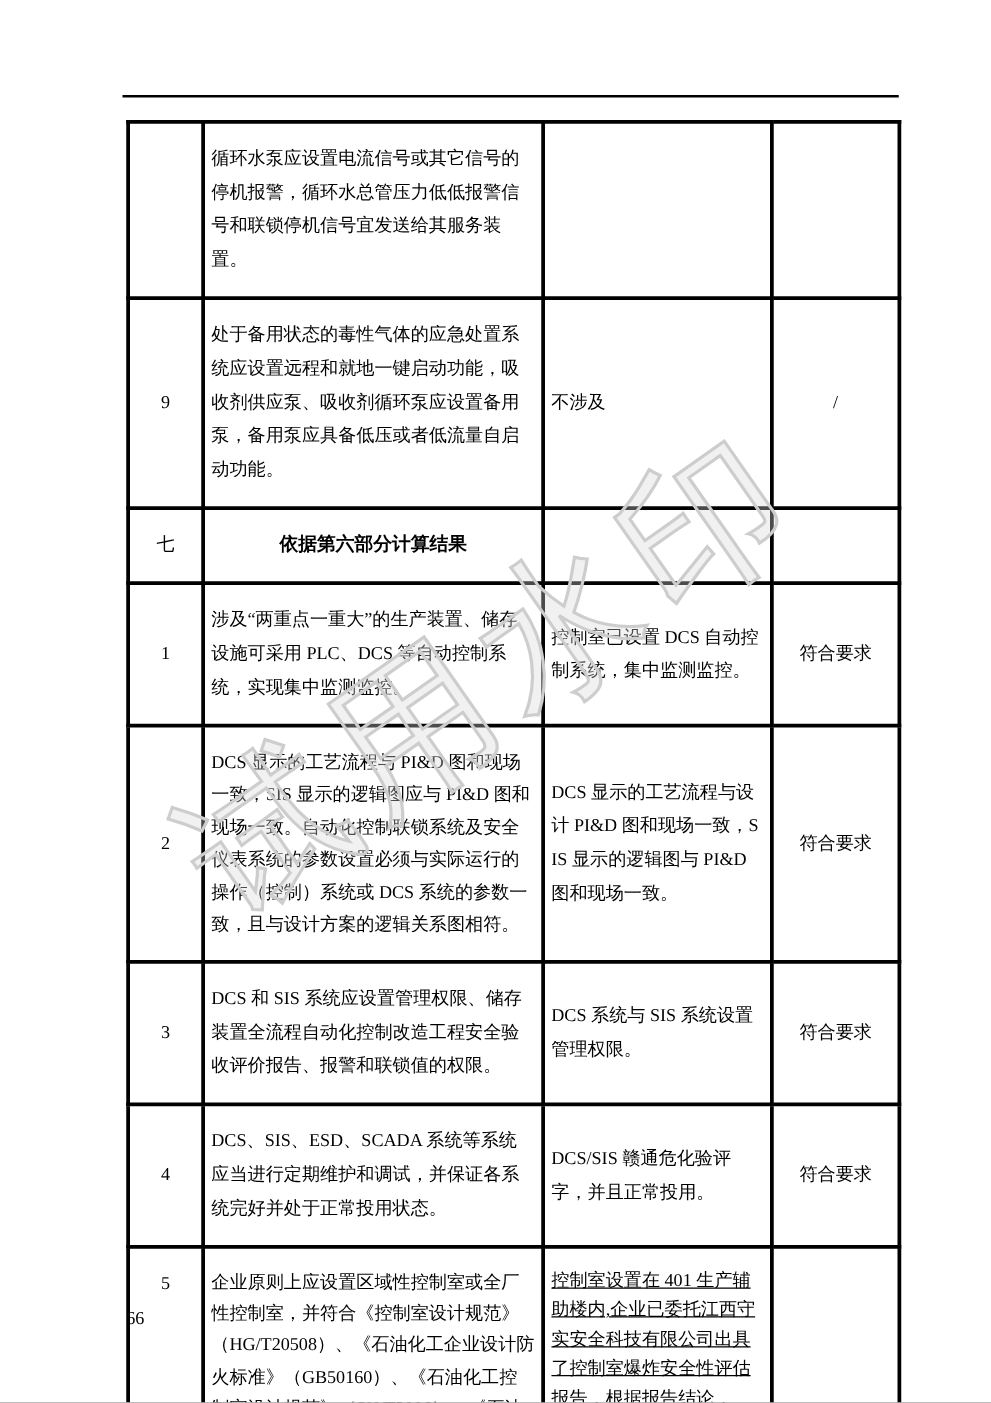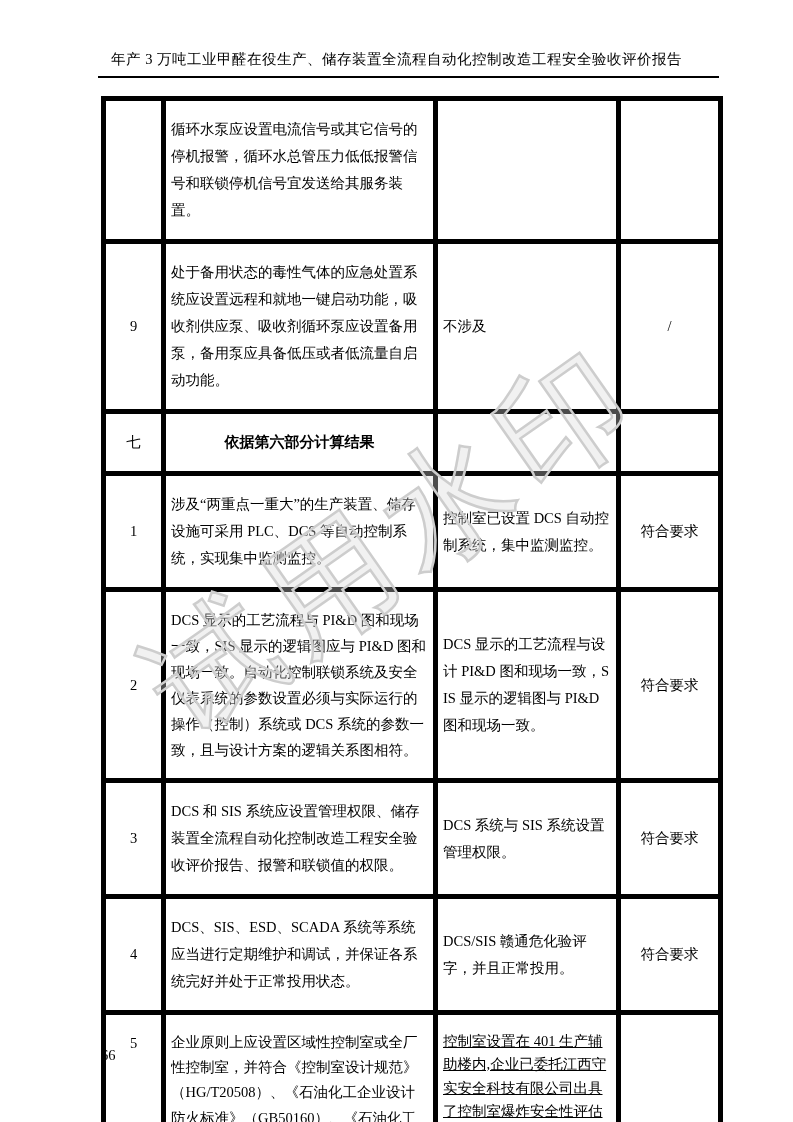--- a/index.html
+++ b/index.html
@@ -21,21 +21,21 @@
     position:absolute; top:76px; left:98px; width:621px;
     border-top:2px solid #000;
   }
   table.doc-table {
     position:absolute; top:96px; left:101px;
     border-collapse:collapse; table-layout:fixed;
     width:617px;
     font-size:14.5px;
   }
   table.doc-table td {
-    border:5px solid #000000;
+    border:3px solid #000000;
     padding:15px 5px;
     vertical-align:middle;
     line-height:27px;
     overflow:hidden;
     word-break:break-all;
   }
   td.c-no { text-align:center; }
   td.c-req { text-align:left; }
   td.c-find { text-align:left; line-height:26px; }
   td.c-find.center { }
@@ -63,21 +63,20 @@
   }
   .footer-company { flex:1; text-align:left; }
   .footer-page    { flex:0 0 auto; text-align:center; }
   .footer-docno   { flex:1; text-align:right; }
 </style>
 </head>
 <body>
 
 <div class="page">
 
-  <div class="doc-header">年产 3 万吨工业甲醛在役生产、储存装置全流程自动化控制改造工程安全验收评价报告</div>
   <div class="header-rule"></div>
 
   <table class="doc-table">
     <colgroup>
       <col style="width:60px">
       <col style="width:272px">
       <col style="width:183px">
       <col style="width:102px">
     </colgroup>
     <tbody>

